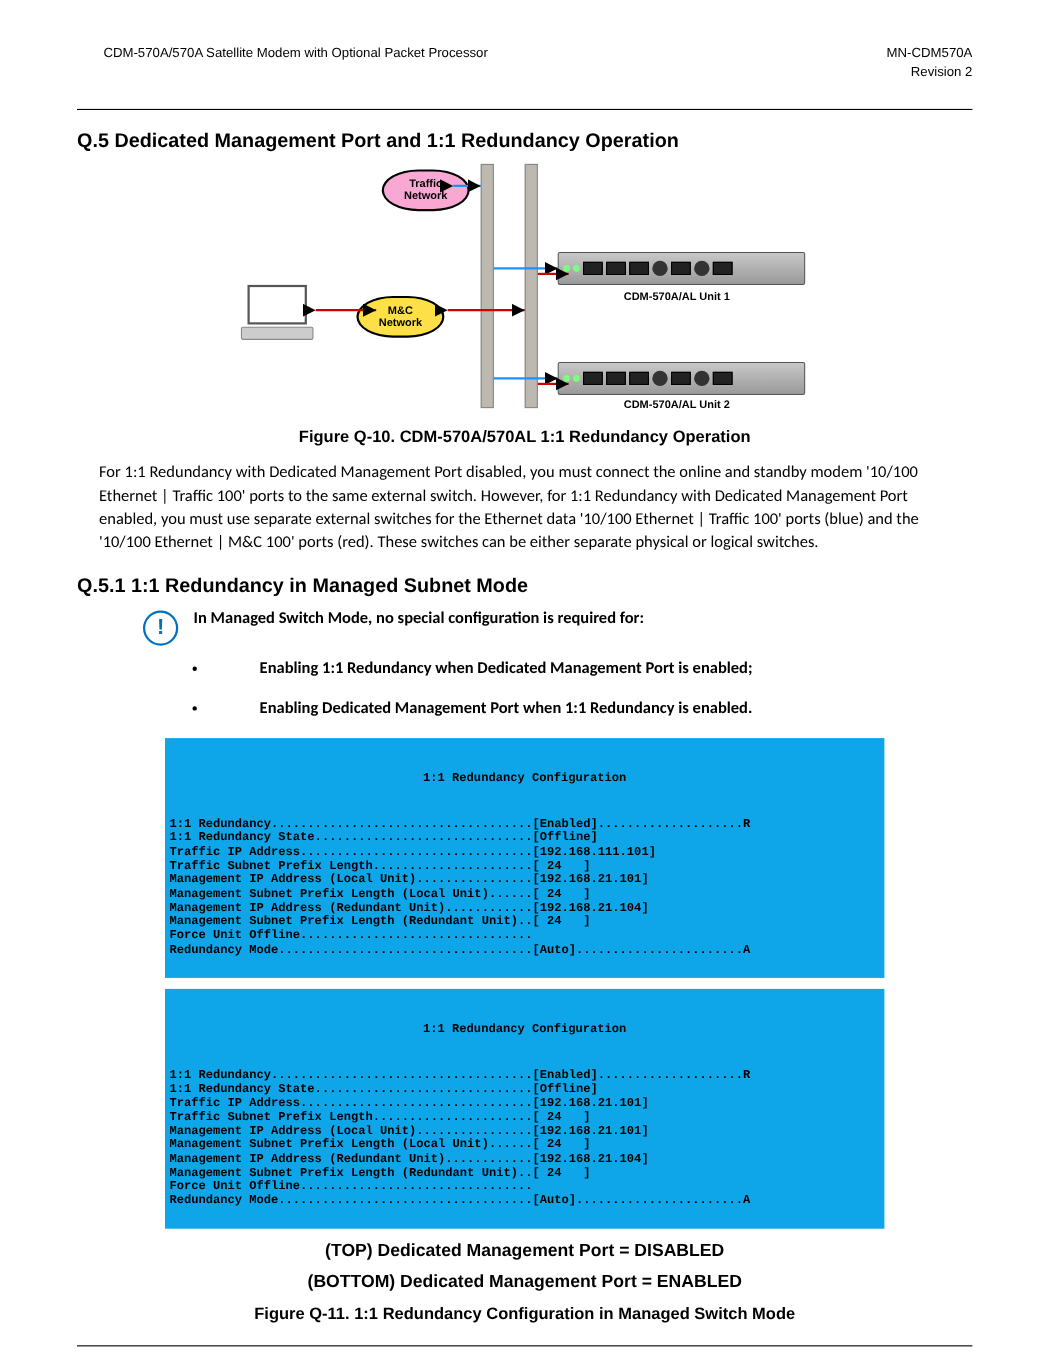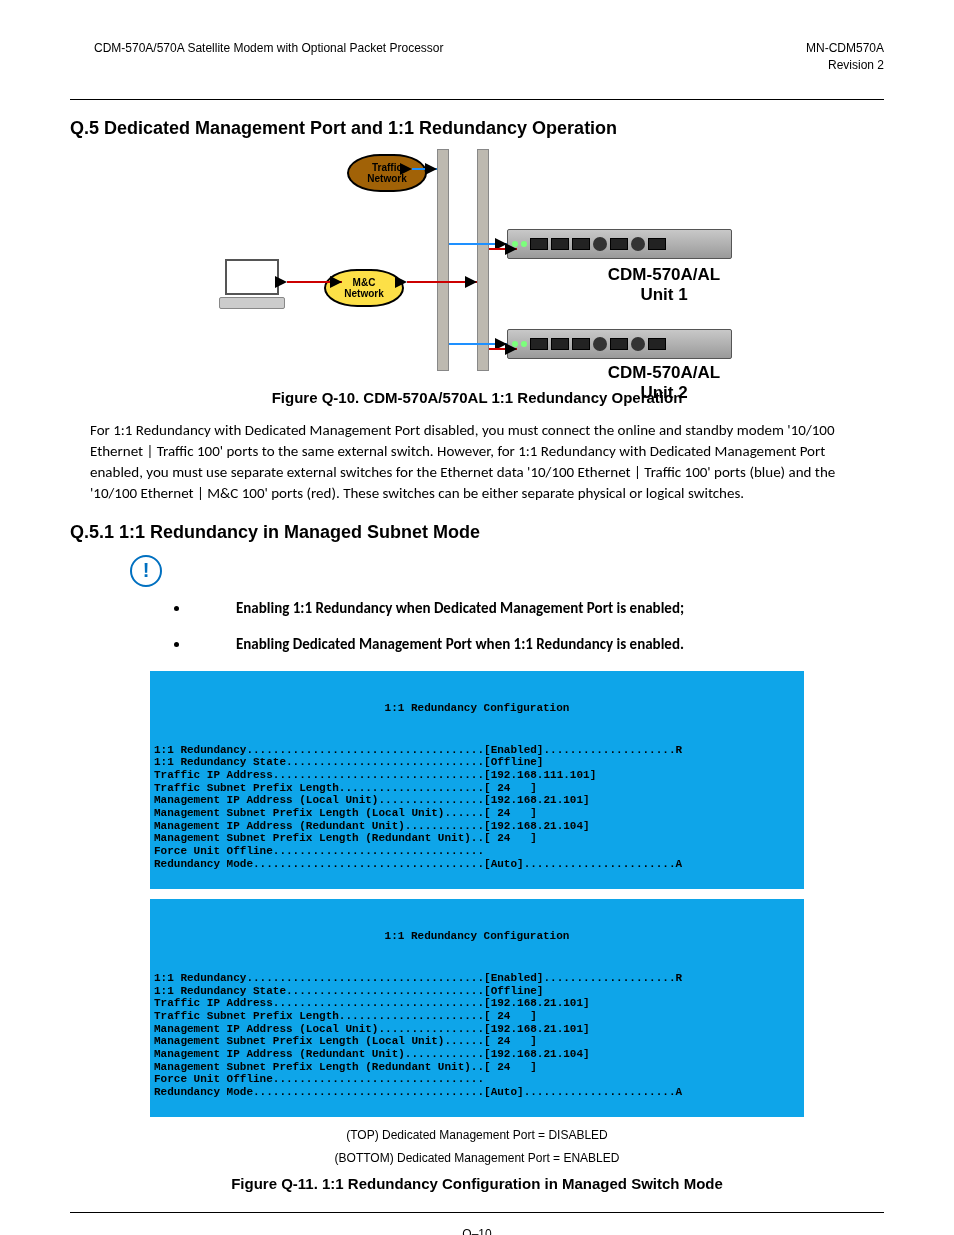--- a/index.html
+++ b/index.html
@@ -67,22 +67,22 @@
     font-weight: bold;
     white-space: pre;
     background: #0ea5e9;
     margin: 10px 80px 10px 80px;
     padding: 6px 4px;
     line-height: 1.15;
   }
   .term-title { text-align: center; margin-bottom: 4px; }
   .caption-stack {
     text-align: center;
-    font-weight: normal;
-    font-size: 12px;
+    font-weight: bold;
+    font-size: 16px;
     line-height: 1.4;
     margin: 6px 0 4px 0;
   }
   .footer {
     text-align: center;
     font-size: 12px;
     margin-top: 14px;
   }
   hr.footer-rule { border: none; border-top: 1px solid #000; margin: 20px 0 6px 0; }
 
@@ -90,37 +90,37 @@
   .diagram {
     width: 520px; height: 230px; margin: 0 auto; position: relative;
   }
   .cloud {
     position: absolute;
     border: 2px solid #000; border-radius: 50% / 60%;
     font-size: 10px; font-weight: bold; text-align: center;
     display: flex; align-items: center; justify-content: center;
     padding: 4px 8px;
   }
-  .cloud.traffic { left: 130px; top: 5px; width: 60px; height: 26px; background: #a16207; }
+  .cloud.traffic { left: 130px; top: 5px; width: 60px; height: 26px; background: #f9a8d4; }
   .cloud.mc { left: 107px; top: 120px; width: 60px; height: 26px; background: #fde047; }
   .vbar { position: absolute; width: 10px; background: #bdb9b0; border: 1px solid #888; }
   .vbar.a { left: 220px; top: 0; height: 220px; }
   .vbar.b { left: 260px; top: 0; height: 220px; }
   .unit {
     position: absolute; left: 290px; width: 225px; height: 30px;
     background: linear-gradient(#c8c8c8,#9a9a9a);
     border: 1px solid #555; border-radius: 2px;
     display: flex; align-items: center; gap: 3px; padding: 2px 4px; box-sizing: border-box;
   }
   .unit .port { width: 16px; height: 10px; background: #222; border: 1px solid #000; }
   .unit .knob { width: 14px; height: 14px; border-radius: 50%; background: #333; }
   .unit .led { width: 6px; height: 6px; border-radius: 50%; background: #7cff7c; }
   .unit1 { top: 80px; }
   .unit2 { top: 180px; }
-  .unit-label { position: absolute; left: 350px; font-size: 17px; font-weight: bold; margin-left: 24px; }
+  .unit-label { position: absolute; left: 350px; font-size: 10px; font-weight: bold; }
   .ul1 { top: 116px; }
   .ul2 { top: 214px; }
   .laptop {
     position: absolute; left: 0; top: 110px; width: 70px; height: 50px;
   }
   .laptop .screen { width: 50px; height: 32px; border: 2px solid #555; background: #fff; margin: 0 auto; }
   .laptop .base { width: 64px; height: 10px; background: #ccc; border: 1px solid #888; margin: 2px auto 0; border-radius: 2px; }
   svg.wires { position: absolute; left: 0; top: 0; width: 520px; height: 230px; pointer-events: none; }
 </style>
 </head>
@@ -190,20 +190,21 @@
   </div>
 </div>
 <div class="fig-caption">Figure Q-10. CDM-570A/570AL 1:1 Redundancy Operation</div>
 
 <p class="body-para">For 1:1 Redundancy with Dedicated Management Port disabled, you must connect the online and standby modem '10/100 Ethernet | Traffic 100' ports to the same external switch. However, for 1:1 Redundancy with Dedicated Management Port enabled, you must use separate external switches for the Ethernet data '10/100 Ethernet | Traffic 100' ports (blue) and the  '10/100 Ethernet | M&amp;C 100' ports (red). These switches can be either separate physical or logical switches.</p>
 
 <h2 class="section">Q.5.1     1:1 Redundancy in Managed Subnet Mode</h2>
 
 <div class="note-row">
   <div class="note-icon">!</div>
+  <div class="note-text">In Managed Switch Mode, no special configuration is required for:</div>
 </div>
 
 <ul class="bullets">
   <li>Enabling 1:1 Redundancy when Dedicated Management Port is enabled;</li>
   <li>Enabling Dedicated Management Port when 1:1 Redundancy is enabled.</li>
 </ul>
 
 <div class="term-block">
   <div class="term-title">1:1 Redundancy Configuration</div>
   <div>1:1 Redundancy....................................[Enabled]....................R

